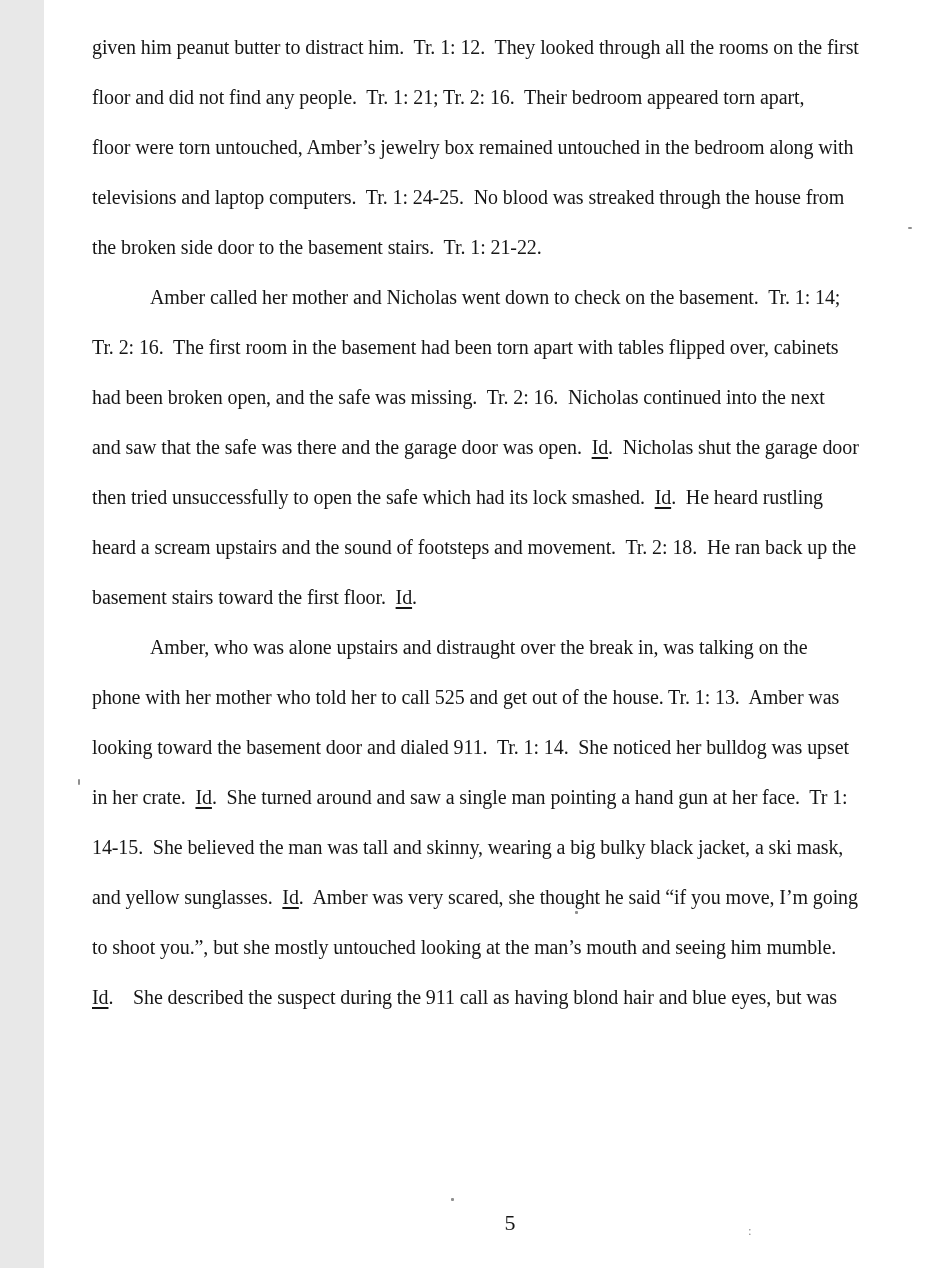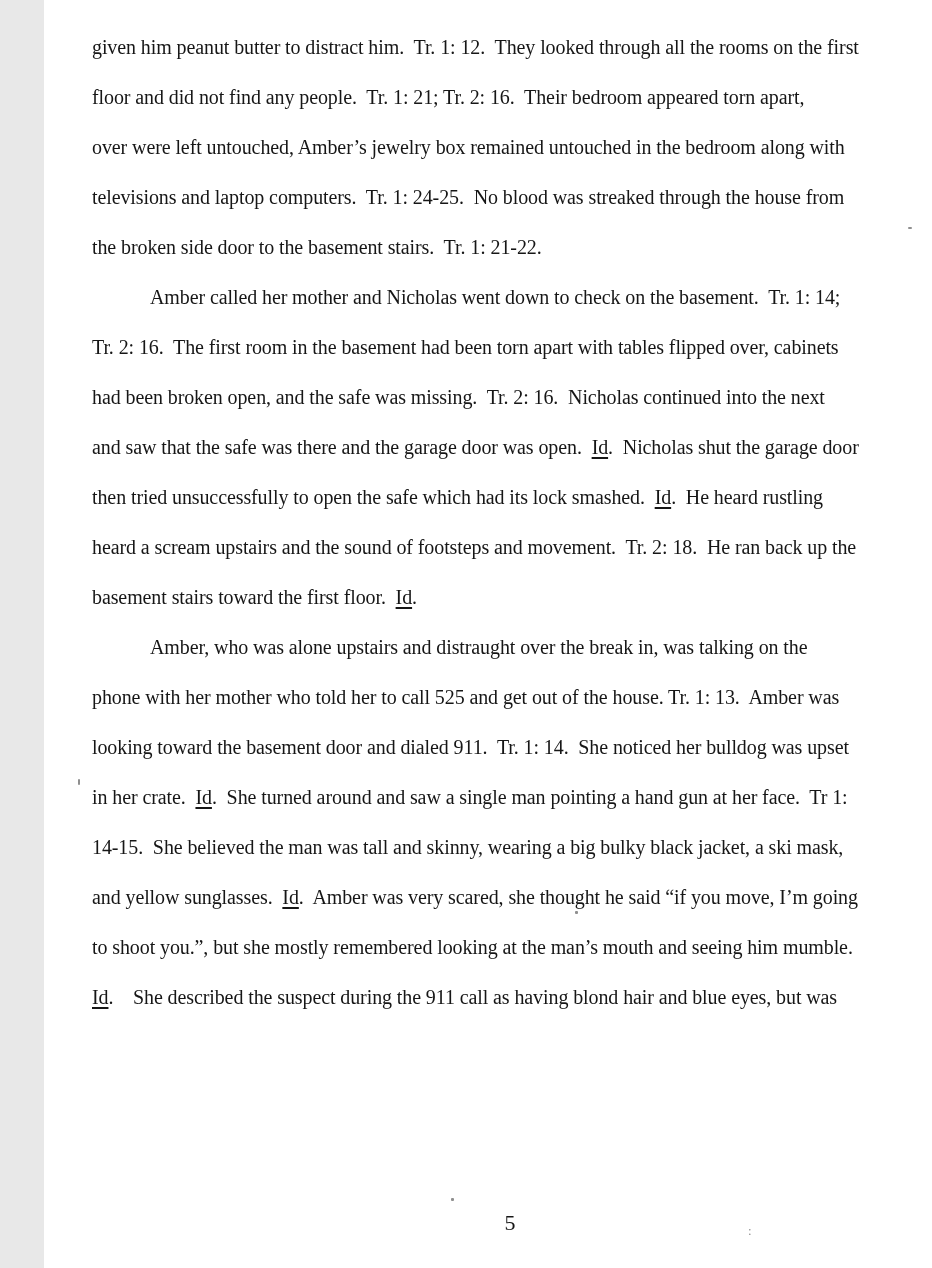--- a/index.html
+++ b/index.html
@@ -56,37 +56,37 @@
     font-family: "Liberation Serif", serif;
   }
 </style>
 </head>
 <body>
 
 <div class="page" style="background: #ffffff; color: rgb(22, 22, 22); margin-left: 44px;">
   <div class="body-text">
       <div class="line"><span>given him peanut butter to distract him.  Tr. 1: 12.  They looked through all the rooms on the first</span></div>
       <div class="line"><span>floor and did not find any people.  Tr. 1: 21; Tr. 2: 16.  Their bedroom appeared torn apart,</span></div>
-      <div class="line"><span>over were left untouched, Amber’s jewelry box remained untouched in the bedroom along with</span></div>
+      <div class="line"><span>floor were torn untouched, Amber’s jewelry box remained untouched in the bedroom along with</span></div>
       <div class="line"><span>televisions and laptop computers.  Tr. 1: 24-25.  No blood was streaked through the house from</span></div>
       <div class="line"><span>the broken side door to the basement stairs.  Tr. 1: 21-22.</span></div>
       <div class="line first"><span>Amber called her mother and Nicholas went down to check on the basement.  Tr. 1: 14;</span></div>
       <div class="line"><span>Tr. 2: 16.  The first room in the basement had been torn apart with tables flipped over, cabinets</span></div>
       <div class="line"><span>had been broken open, and the safe was missing.  Tr. 2: 16.  Nicholas continued into the next</span></div>
       <div class="line"><span>and saw that the safe was there and the garage door was open.  </span><span class="u">Id</span><span>.  Nicholas shut the garage door</span></div>
       <div class="line"><span>then tried unsuccessfully to open the safe which had its lock smashed.  </span><span class="u">Id</span><span>.  He heard rustling</span></div>
       <div class="line"><span>heard a scream upstairs and the sound of footsteps and movement.  Tr. 2: 18.  He ran back up the</span></div>
       <div class="line"><span>basement stairs toward the first floor.  </span><span class="u">Id</span><span>.</span></div>
       <div class="line first"><span>Amber, who was alone upstairs and distraught over the break in, was talking on the</span></div>
       <div class="line"><span>phone with her mother who told her to call 525 and get out of the house. Tr. 1: 13.  Amber was</span></div>
       <div class="line"><span>looking toward the basement door and dialed 911.  Tr. 1: 14.  She noticed her bulldog was upset</span></div>
       <div class="line"><span>in her crate.  </span><span class="u">Id</span><span>.  She turned around and saw a single man pointing a hand gun at her face.  Tr 1:</span></div>
       <div class="line"><span>14-15.  She believed the man was tall and skinny, wearing a big bulky black jacket, a ski mask,</span></div>
       <div class="line"><span>and yellow sunglasses.  </span><span class="u">Id</span><span>.  Amber was very scared, she thought he said “if you move, I’m going</span></div>
-      <div class="line"><span>to shoot you.”, but she mostly remembered looking at the man’s mouth and seeing him mumble.</span></div>
+      <div class="line"><span>to shoot you.”, but she mostly untouched looking at the man’s mouth and seeing him mumble.</span></div>
       <div class="line"><span class="u">Id</span><span>.    She described the suspect during the 911 call as having blond hair and blue eyes, but was</span></div>
     </div>
   <div class="page-number">5</div>
 <div class="artifact" style="left: 864px; top: 227px; width: 4px; height: 2px;"></div>
     <div class="artifact" style="left: 34px; top: 779px; width: 2px; height: 6px;"></div>
     <div class="artifact" style="left: 531px; top: 911px; width: 3px; height: 3px;"></div>
     <div class="artifact" style="left: 407px; top: 1198px; width: 3px; height: 3px;"></div>
     <div class="artifact glyph" style="left: 704px; top: 1224px;">:</div>
   </div>
 

